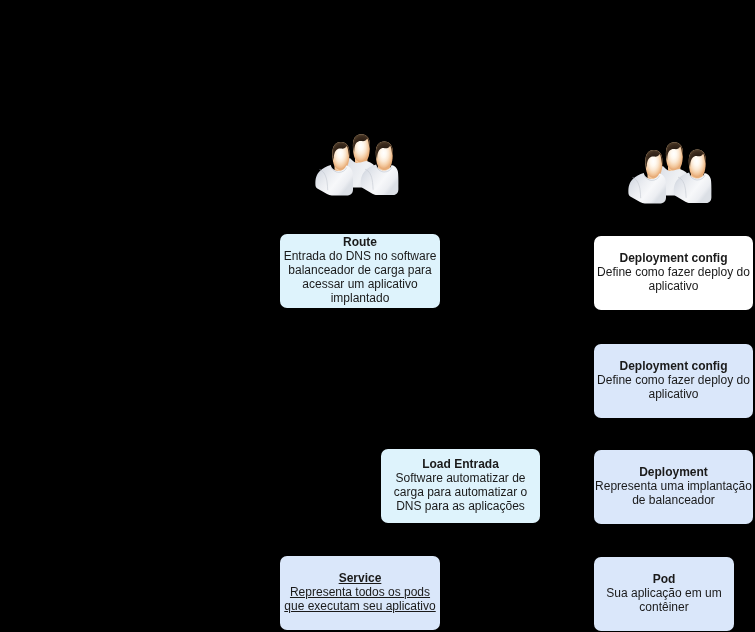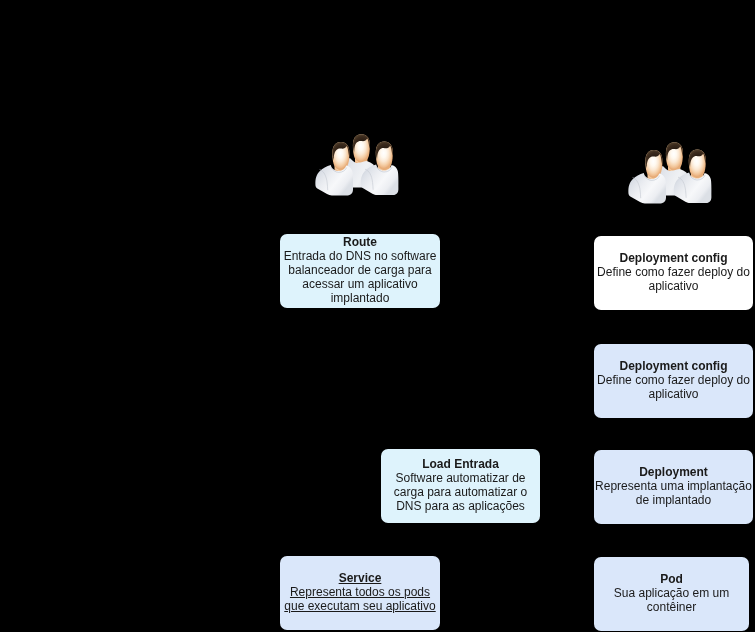--- a/index.html
+++ b/index.html
@@ -110,31 +110,31 @@
       <div class="card-title">Load Entrada</div>
       <div class="card-desc">Software automatizar de</div>
       <div class="card-desc">carga para automatizar o</div>
       <div class="card-desc">DNS para as aplicações</div>
     </div>
   </div>
   <div class="card" id="card-deployment" style="left: 594px; top: 450px; width: 159px; height: 74px; background: rgb(218, 231, 250);">
     <div class="card-lines">
       <div class="card-title">Deployment</div>
       <div class="card-desc">Representa uma implantação</div>
-      <div class="card-desc">de implantado</div>
+      <div class="card-desc">de balanceador</div>
     </div>
   </div>
   <div class="card" id="card-service" style="left: 280px; top: 556px; width: 160px; height: 74px; background: rgb(218, 231, 250); text-decoration: underline;">
     <div class="card-lines">
       <div class="card-title">Service</div>
       <div class="card-desc">Representa todos os pods</div>
       <div class="card-desc">que executam seu aplicativo</div>
     </div>
   </div>
-  <div class="card" id="card-pod" style="left: 594px; top: 557px; width: 155px; height: 74px; background: rgb(218, 231, 250);">
+  <div class="card" id="card-pod" style="left: 594px; top: 557px; width: 140px; height: 74px; background: rgb(218, 231, 250);">
     <div class="card-lines">
       <div class="card-title">Pod</div>
       <div class="card-desc">Sua aplicação em um</div>
       <div class="card-desc">contêiner</div>
     </div>
   </div>
   </div>
 </div>
 
 <svg width="0" height="0" style="position:absolute" aria-hidden="true">

